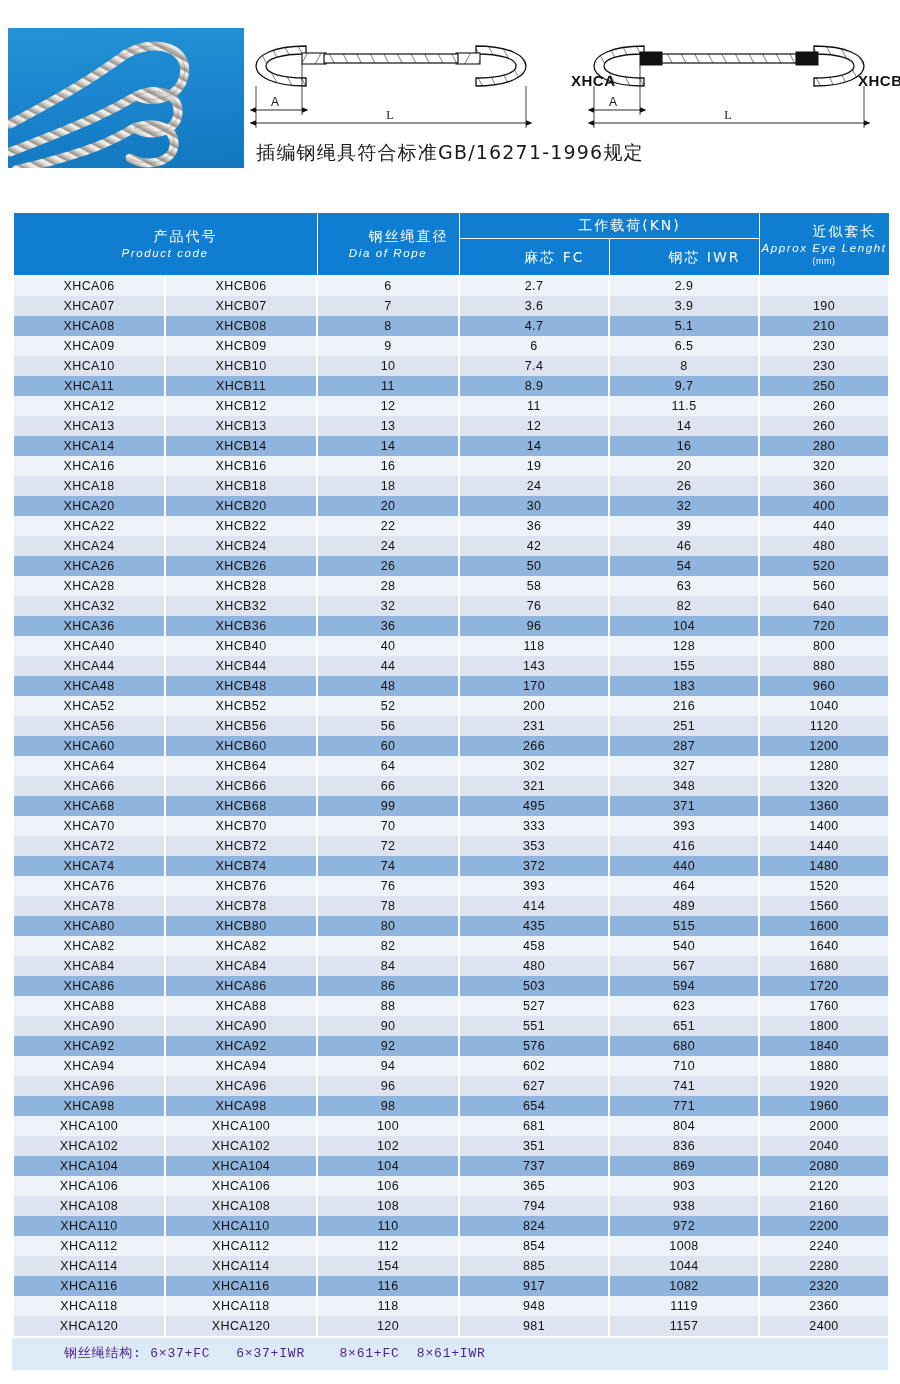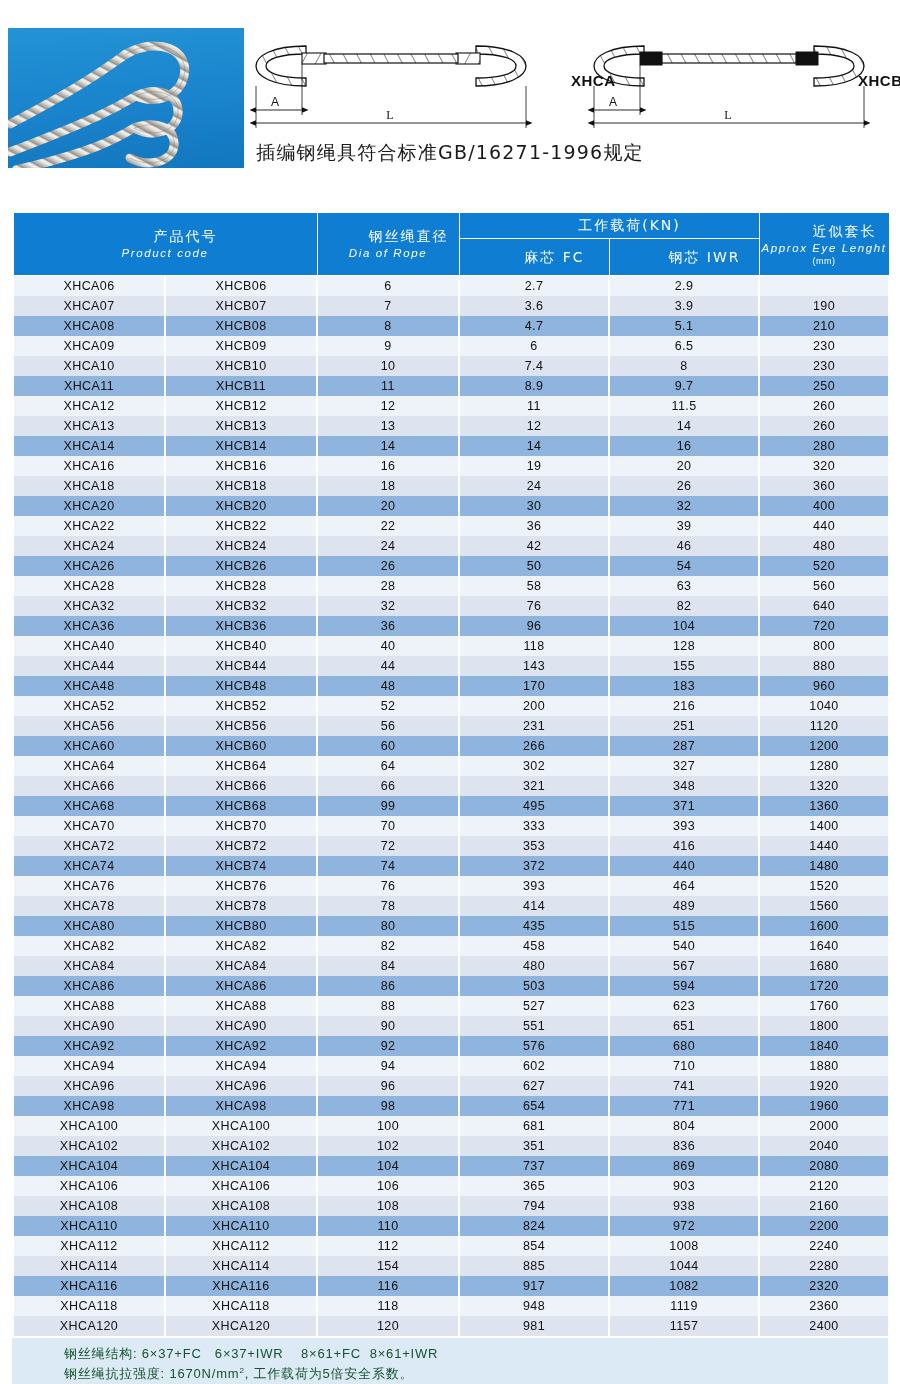--- a/index.html
+++ b/index.html
@@ -127,25 +127,25 @@
 
   
   .notes {
     position: absolute;
     left: 12px; top: 1338px;
     width: 876px;
     background: #dceaf6;
     padding: 6px 0 6px 52px;
   }
   .note-line {
-    font-family: Liberation Sans, sans-serif;
+    font-family: Liberation Mono, monospace;
     font-size: 13px;
     letter-spacing: 0.8px;
     line-height: 1.55;
-    color: #14532d;
+    color: #4c1d95;
     white-space: pre;
   }
   .note-line sup { font-size: 8px; vertical-align: super; }
 </style>
 </head>
 <body>
 
 <div class="banner">
 
   <div class="photo">
@@ -709,14 +709,13 @@
           <td>981</td>
           <td>1157</td>
           <td>2400</td>
         </tr>
       </tbody>
   </table>
 </div>
 
 <div class="notes">
   <div class="note-line">钢丝绳结构: 6×37+FC   6×37+IWR    8×61+FC  8×61+IWR</div>
-  <div class="note-line"><span>钢丝绳抗拉强度: 1670N/mm</span><sup>2</sup><span>, 工作载荷为5倍安全系数。</span></div>
 </div>
 
 </body></html>

